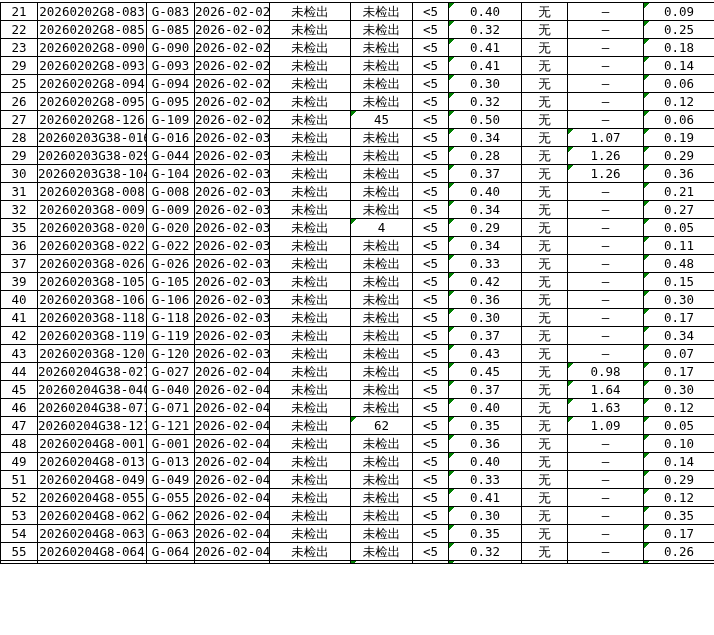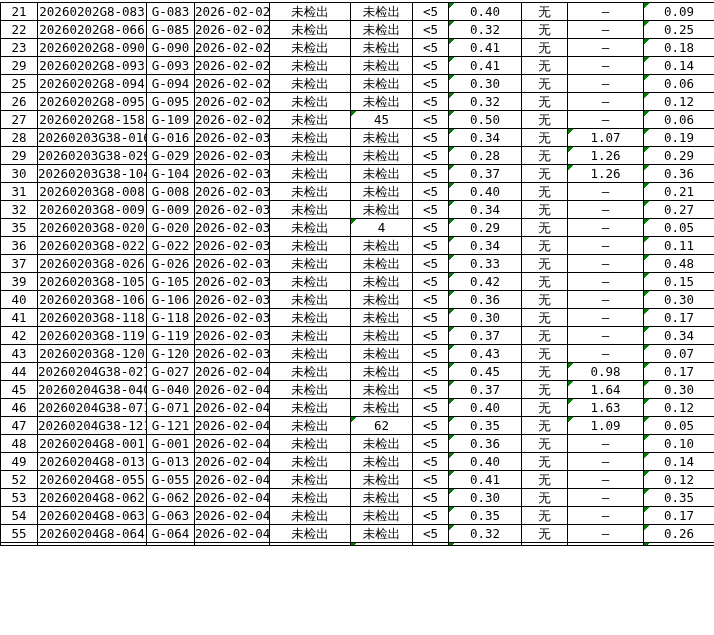--- a/index.html
+++ b/index.html
@@ -80,21 +80,21 @@
           <td>未检出</td>
           <td>未检出</td>
           <td>&lt;5</td>
           <td><span class="flag" style="background: linear-gradient(to right bottom, rgb(0, 128, 0) 50%, transparent 50.5%);"></span>0.40</td>
           <td>无</td>
           <td>–</td>
           <td><span class="flag" style="background: linear-gradient(to right bottom, rgb(0, 128, 0) 50%, transparent 50.5%);"></span>0.09</td>
         </tr>
         <tr>
           <td>22</td>
-          <td>20260202G8-066</td>
+          <td>20260202G8-085</td>
           <td>G-085</td>
           <td>2026-02-02</td>
           <td>未检出</td>
           <td>未检出</td>
           <td>&lt;5</td>
           <td><span class="flag" style="background: linear-gradient(to right bottom, rgb(0, 128, 0) 50%, transparent 50.5%);"></span>0.32</td>
           <td>无</td>
           <td>–</td>
           <td><span class="flag" style="background: linear-gradient(to right bottom, rgb(0, 128, 0) 50%, transparent 50.5%);"></span>0.25</td>
         </tr>
@@ -145,21 +145,21 @@
           <td>未检出</td>
           <td>未检出</td>
           <td>&lt;5</td>
           <td><span class="flag" style="background: linear-gradient(to right bottom, rgb(0, 128, 0) 50%, transparent 50.5%);"></span>0.32</td>
           <td>无</td>
           <td>–</td>
           <td><span class="flag" style="background: linear-gradient(to right bottom, rgb(0, 128, 0) 50%, transparent 50.5%);"></span>0.12</td>
         </tr>
         <tr>
           <td>27</td>
-          <td>20260202G8-158</td>
+          <td>20260202G8-126</td>
           <td>G-109</td>
           <td>2026-02-02</td>
           <td>未检出</td>
           <td><span class="flag" style="background: linear-gradient(to right bottom, rgb(0, 128, 0) 50%, transparent 50.5%);"></span>45</td>
           <td>&lt;5</td>
           <td><span class="flag" style="background: linear-gradient(to right bottom, rgb(0, 128, 0) 50%, transparent 50.5%);"></span>0.50</td>
           <td>无</td>
           <td>–</td>
           <td><span class="flag" style="background: linear-gradient(to right bottom, rgb(0, 128, 0) 50%, transparent 50.5%);"></span>0.06</td>
         </tr>
@@ -172,21 +172,21 @@
           <td>未检出</td>
           <td>&lt;5</td>
           <td><span class="flag" style="background: linear-gradient(to right bottom, rgb(0, 128, 0) 50%, transparent 50.5%);"></span>0.34</td>
           <td>无</td>
           <td><span class="flag" style="background: linear-gradient(to right bottom, rgb(0, 128, 0) 50%, transparent 50.5%);"></span>1.07</td>
           <td><span class="flag" style="background: linear-gradient(to right bottom, rgb(0, 128, 0) 50%, transparent 50.5%);"></span>0.19</td>
         </tr>
         <tr>
           <td>29</td>
           <td>20260203G38-029</td>
-          <td>G-029</td>
+          <td>G-044</td>
           <td>2026-02-03</td>
           <td>未检出</td>
           <td>未检出</td>
           <td>&lt;5</td>
           <td><span class="flag" style="background: linear-gradient(to right bottom, rgb(0, 128, 0) 50%, transparent 50.5%);"></span>0.28</td>
           <td>无</td>
           <td><span class="flag" style="background: linear-gradient(to right bottom, rgb(0, 128, 0) 50%, transparent 50.5%);"></span>1.26</td>
           <td><span class="flag" style="background: linear-gradient(to right bottom, rgb(0, 128, 0) 50%, transparent 50.5%);"></span>0.29</td>
         </tr>
         <tr>
@@ -402,20 +402,33 @@
           <td>20260204G8-013</td>
           <td>G-013</td>
           <td>2026-02-04</td>
           <td>未检出</td>
           <td>未检出</td>
           <td>&lt;5</td>
           <td><span class="flag" style="background: linear-gradient(to right bottom, rgb(0, 128, 0) 50%, transparent 50.5%);"></span>0.40</td>
           <td>无</td>
           <td>–</td>
           <td><span class="flag" style="background: linear-gradient(to right bottom, rgb(0, 128, 0) 50%, transparent 50.5%);"></span>0.14</td>
+        </tr>
+        <tr>
+          <td>51</td>
+          <td>20260204G8-049</td>
+          <td>G-049</td>
+          <td>2026-02-04</td>
+          <td>未检出</td>
+          <td>未检出</td>
+          <td>&lt;5</td>
+          <td><span class="flag" style="background: linear-gradient(to right bottom, rgb(0, 128, 0) 50%, transparent 50.5%);"></span>0.33</td>
+          <td>无</td>
+          <td>–</td>
+          <td><span class="flag" style="background: linear-gradient(to right bottom, rgb(0, 128, 0) 50%, transparent 50.5%);"></span>0.29</td>
         </tr>
         <tr>
           <td>52</td>
           <td>20260204G8-055</td>
           <td>G-055</td>
           <td>2026-02-04</td>
           <td>未检出</td>
           <td>未检出</td>
           <td>&lt;5</td>
           <td><span class="flag" style="background: linear-gradient(to right bottom, rgb(0, 128, 0) 50%, transparent 50.5%);"></span>0.41</td>

